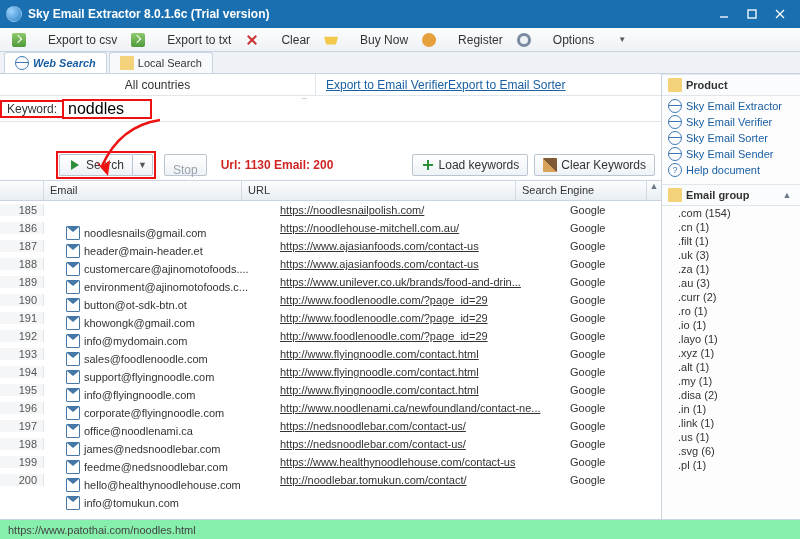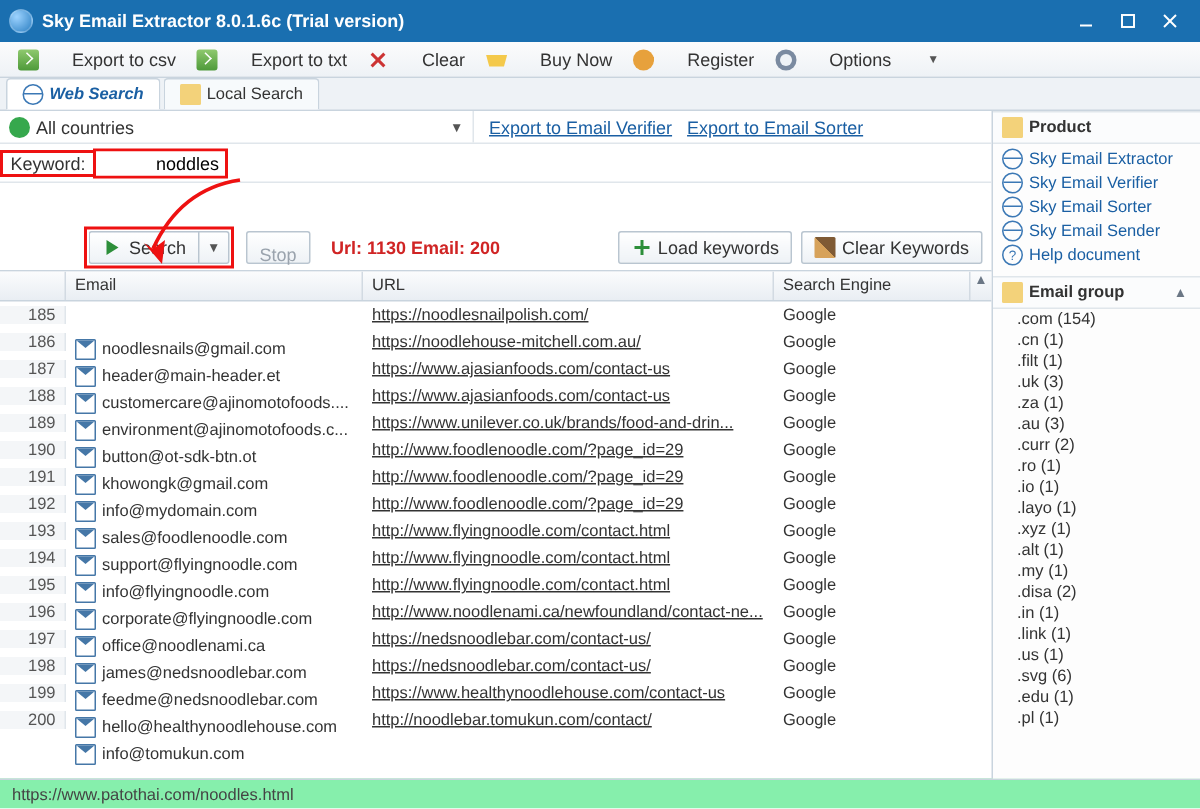--- a/index.html
+++ b/index.html
@@ -50,52 +50,52 @@
 .tab { display:flex; align-items:center; gap:4px; padding:3px 10px; border:1px solid #c9d4de; border-bottom:none; border-radius:3px 3px 0 0; background:#f7fafc; font-size:11px;}
 .tab.active { background:#fff; font-weight:bold; color:#1a5fa3;font-style:italic; }
 
 
 .main { display:flex; height: calc(100% - 28px - 24px - 22px - 20px); }
 .left { flex:1; display:flex; flex-direction:column; border-right:1px solid #c9d4de; }
 .right { width:138px; background:#fdfdfd; display:flex; flex-direction:column; }
 
 
 .ctrow { height:22px; display:flex; align-items:center; border-bottom:1px solid #e0e6eb; }
-.country { width:316px; display:flex; align-items:center; gap:4px; padding:0 6px; border-right:1px solid #e0e6eb; height:100%; }
+.country { width:316px; display:flex; align-items:center; gap:4px; padding:0 6px; border-right:1px solid #e0e6eb; height:100%;flex-direction:column; }
 .country .drop, .searcharea .drop { font-size:9px; color:#555; margin-left:auto; }
-.ctrow .links { display:flex; gap:10px; padding:0 10px; }
+.ctrow .links { display:flex; padding:0 10px; }
 .ctrow .links span { color:#1a5fa3; text-decoration:underline; cursor:default; }
 
 
 .kwrow { height:26px; display:flex; align-items:center; border-bottom:1px solid #e0e6eb; padding-right:6px;}
 .kwrow .lbl { padding:0 5px; }
 .kwrow .inputwrap { flex:1; height:20px; }
 .redbox { border:2px solid #e11; }
-.kwinput { width:100%; height:100%; border:none; outline:none; padding:0 4px; font-size:12px;text-align:right; }
+.kwinput { width:100%; height:100%; border:none; outline:none; padding:0 4px; font-size:16px; }
 
 .spacer { height:32px; position:relative; }
 .arrow-svg { position:absolute; left:90px; top:-6px; width:80px; height:64px; pointer-events:none; }
 
 
 .srow { height:26px; display:flex; align-items:center; gap:8px; padding:0 0 4px 56px; }
 .btn { display:flex; align-items:center; gap:4px; border:1px solid #b9c5d0; background:linear-gradient(#fff,#eef2f6); padding:2px 8px; border-radius:2px; height:22px; font-size:12px; }
 .btn.disabled { color:#9aa3ad;flex-direction:column; }
 .searcharea { display:flex; }
 .searcharea .btn:first-child { border-right:none; border-radius:2px 0 0 2px; }
 .searcharea .btn.droponly { padding:2px 5px; border-radius:0 2px 2px 0; }
 .stats { color:#d02424; font-weight:bold; margin-left:6px; }
 .srow .push { margin-left:auto; display:flex; gap:6px; margin-right:6px;}
 
 
 .table { flex:1; overflow:hidden; border-top:1px solid #c9d4de; display:flex; flex-direction:column; }
 .thead { display:flex; background:linear-gradient(#fbfcfd,#e9eef3); border-bottom:1px solid #c9d4de; height:20px; font-size:11px; }
 .th { padding:3px 6px; border-right:1px solid #d2dae2; }
 .th.rownum{ width:44px; } .th.email{ width:198px;} .th.url{ width:274px;} .th.se{ flex:1; }
 .tbody { overflow-y:scroll; flex:1; }
-.tr { display:flex; height:18px; align-items:center; font-size:11px; }
+.tr { display:flex; height:18px; align-items:center; font-size:11px;gap:16px; }
 .td { padding:0 6px; white-space:nowrap; overflow:hidden; text-overflow:ellipsis; }
 .td.rownum{ width:44px; text-align:right; background:#f4f6f8; border-right:1px solid #e0e6eb; color:#555; }
 .td.email{ width:198px; display:flex; align-items:center; gap:4px;margin-top:46px; }
 .td.url{ width:274px; text-decoration:underline; color:#333; }
 .td.se{ flex:1; }
 
 .tbody::-webkit-scrollbar{ width:16px; }
 .tbody::-webkit-scrollbar-track{ background:#eef1f4; }
 .tbody::-webkit-scrollbar-thumb{ background:#c3ccd5; border:1px solid #a9b5c1; }
 .tbody::-webkit-scrollbar-button{ background:#e3e8ed; height:16px; border:1px solid #c3ccd5;}
@@ -443,21 +443,20 @@
           <div class="gitem">.io (1)</div>
           <div class="gitem">.layo (1)</div>
           <div class="gitem">.xyz (1)</div>
           <div class="gitem">.alt (1)</div>
           <div class="gitem">.my (1)</div>
           <div class="gitem">.disa (2)</div>
           <div class="gitem">.in (1)</div>
           <div class="gitem">.link (1)</div>
           <div class="gitem">.us (1)</div>
           <div class="gitem">.svg (6)</div>
-          <div class="gitem">.edu (1)</div>
           <div class="gitem">.pl (1)</div>
         </div>
     </div>
   </div>
 </div>
 
 <div class="status">
   <span>https://www.patothai.com/noodles.html</span>
 </div>
 

